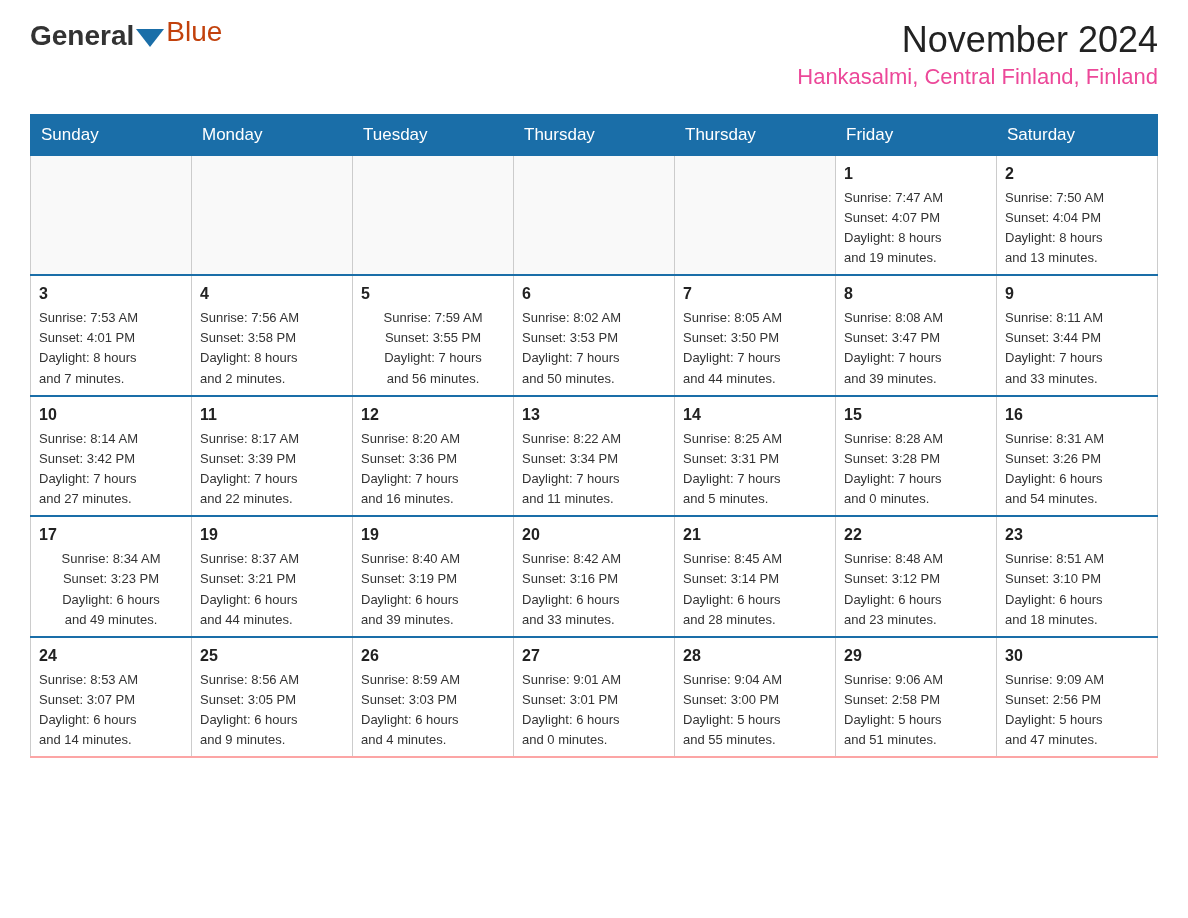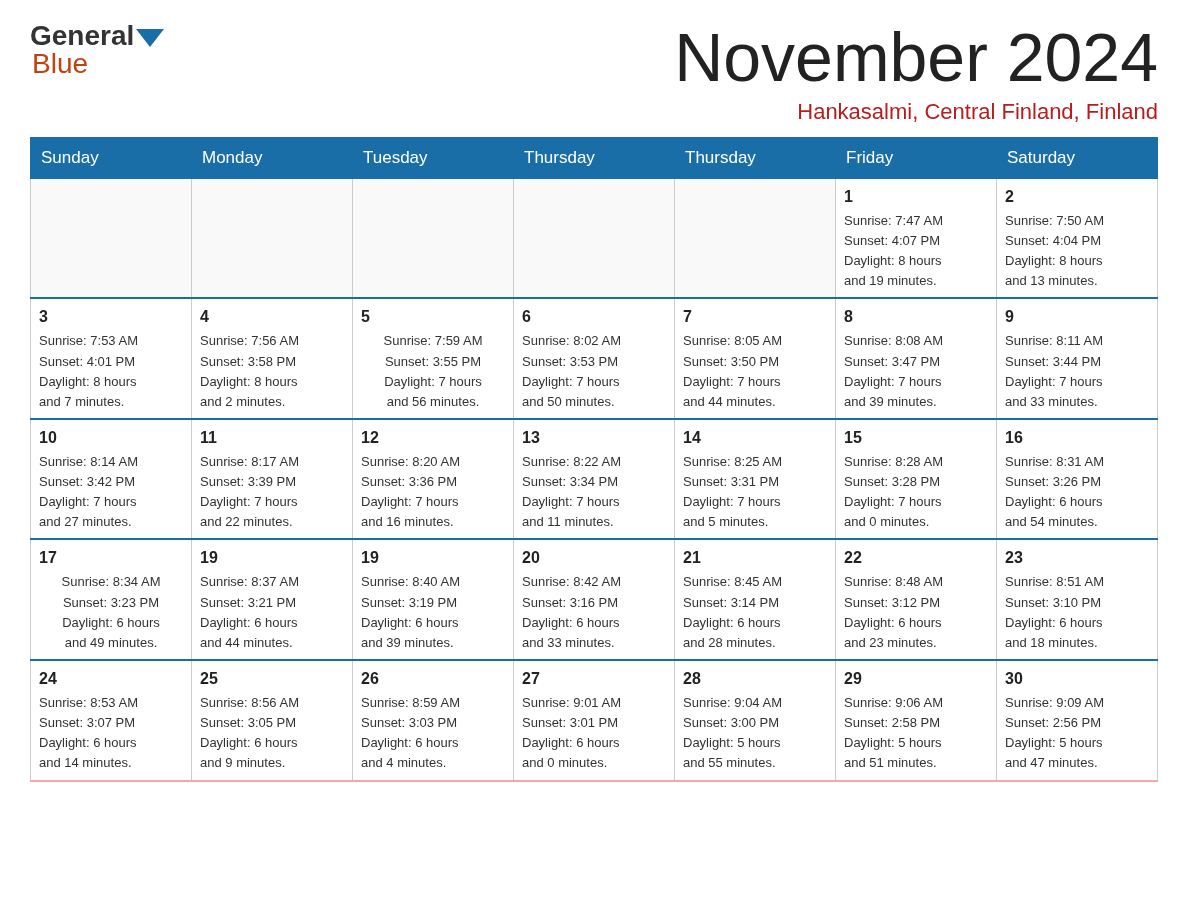--- a/index.html
+++ b/index.html
@@ -11,21 +11,21 @@
       padding: 20px 30px;
     }
     .header {
       display: flex;
       justify-content: space-between;
       align-items: flex-start;
       margin-bottom: 10px;
     }
     .logo {
       display: flex;
-      flex-direction: column;
+      flex-direction: row;
       align-items: flex-start;
     }
     .logo-general {
       font-size: 28px;
       font-weight: bold;
       color: #333;
       display: flex;
       align-items: center;
     }
     .logo-arrow {
@@ -42,35 +42,35 @@
       color: #c2410c;
       font-size: 28px;
       font-weight: normal;
       margin-top: -4px;
       padding-left: 2px;
     }
     .title-section {
       text-align: right;
     }
     .month-title {
-      font-size: 68px;
+      font-size: 36px;
       font-weight: normal;
       color: #222;
       line-height: 1.1;
       text-align: right;
     }
     .location {
       font-size: 22px;
-      color: #b91c1c;
+      color: #ec4899;
       margin-top: 4px;
     }
     table {
       width: 100%;
       border-collapse: collapse;
-      margin-top: 12px;
+      margin-top: 24px;
       border-radius: 24px;
     }
     th {
       background-color: #1a6ea8;
       color: #fff;
       padding: 10px 10px;
       text-align: left;
       font-size: 17px;
       font-weight: normal;
       border: 1px solid #1a6ea8;

